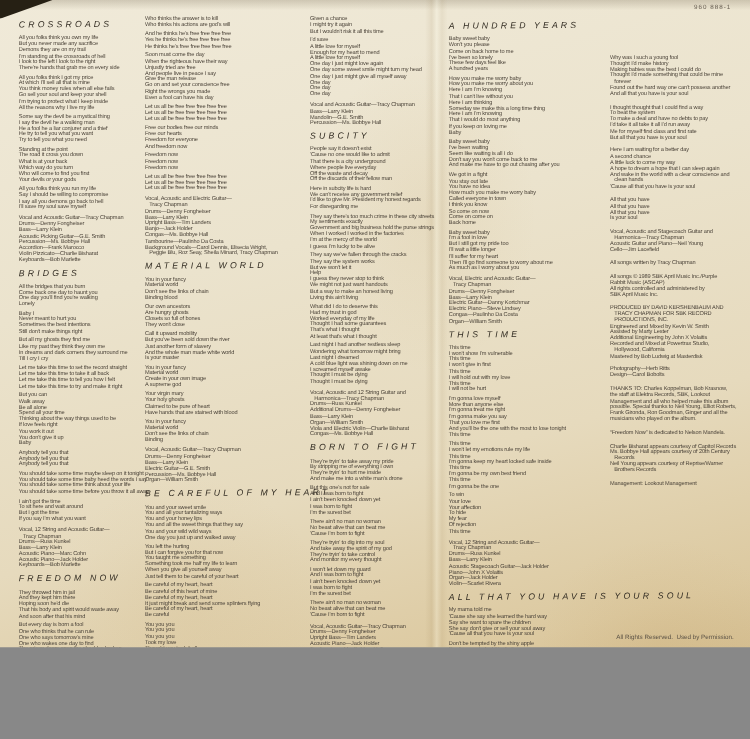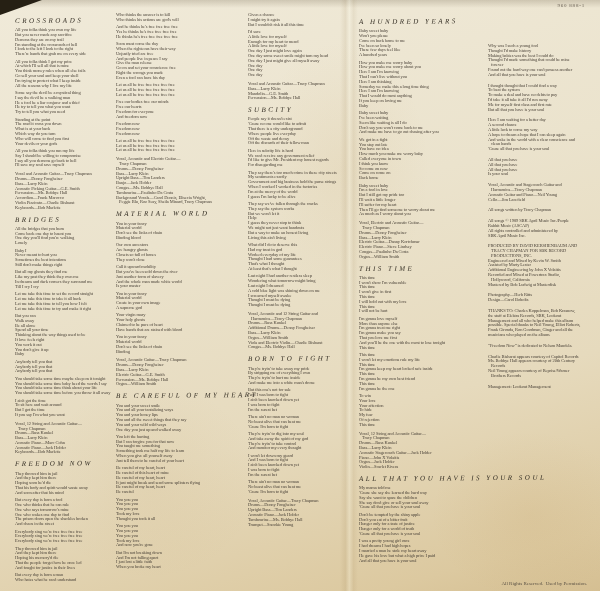--- a/index.html
+++ b/index.html
@@ -1,19 +1,19 @@
 <!DOCTYPE html>
 <html><head>
 <meta charset="utf-8">
 <style>
   html,body{margin:0;padding:0;background:#888;}
   .page{
-    position:relative;width:600px;height:591px;overflow:hidden;
+    position:relative;width:600px;height:518px;overflow:hidden;
     background:linear-gradient(165deg,#f0ead9 0%,#ebe3cd 38%,#e6dabd 68%,#dcc9a0 92%,#d5bf92 100%);
-    font-family:Liberation Serif, serif;color:#4c443a;
+    font-family:Liberation Sans, sans-serif;color:#4c443a;
   }
   .stain{position:absolute;border-radius:50%;pointer-events:none;}
   .stain.s1{left:250px;top:40px;width:180px;height:260px;background:radial-gradient(rgba(190,150,80,.10),rgba(190,150,80,0) 70%);}
   .stain.s2{left:40px;top:380px;width:220px;height:200px;background:radial-gradient(rgba(180,140,70,.08),rgba(180,140,70,0) 70%);}
   .stain.s3{left:430px;top:430px;width:200px;height:170px;background:radial-gradient(rgba(185,140,70,.10),rgba(185,140,70,0) 70%);}
   .corner-tl{position:absolute;left:0;top:0;width:42px;height:15px;background:#262014;
     clip-path:polygon(0 0,100% 0,0 100%);}
   .top-shade{position:absolute;left:0;top:0;width:100%;height:8px;
     background:linear-gradient(180deg,rgba(60,45,20,.18),rgba(60,45,20,0));}
   .crease{position:absolute;top:0;left:340px;width:18px;height:100%;

